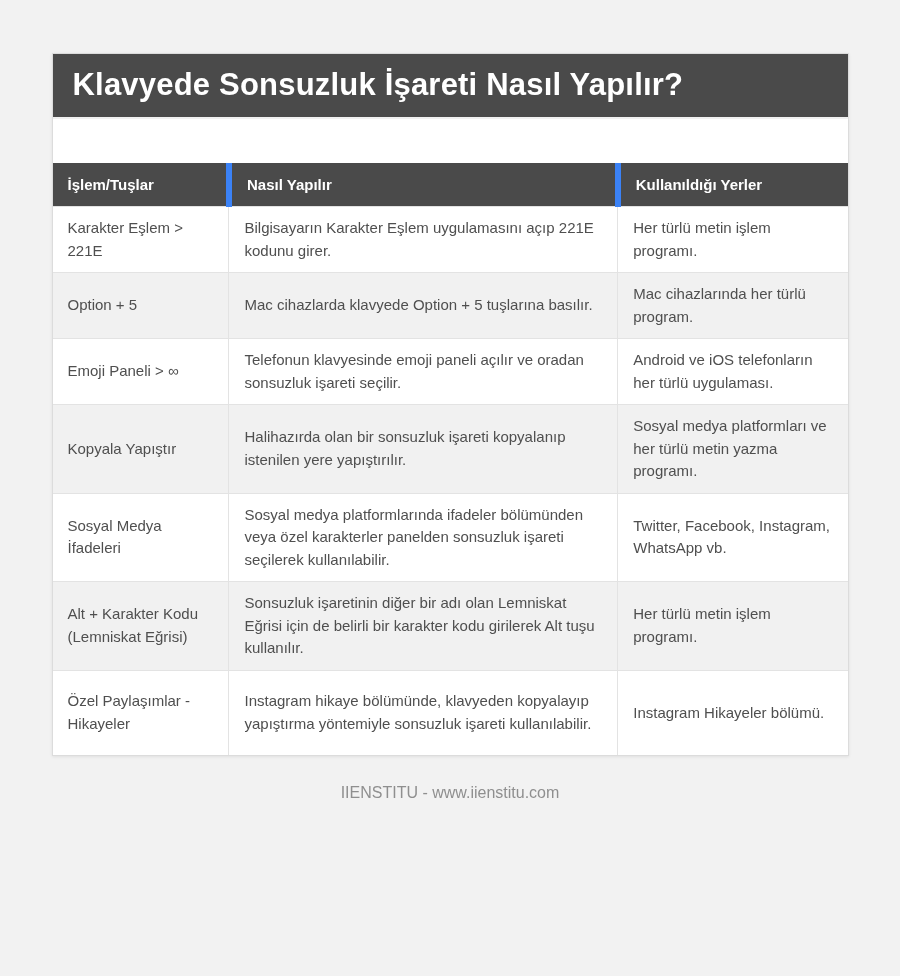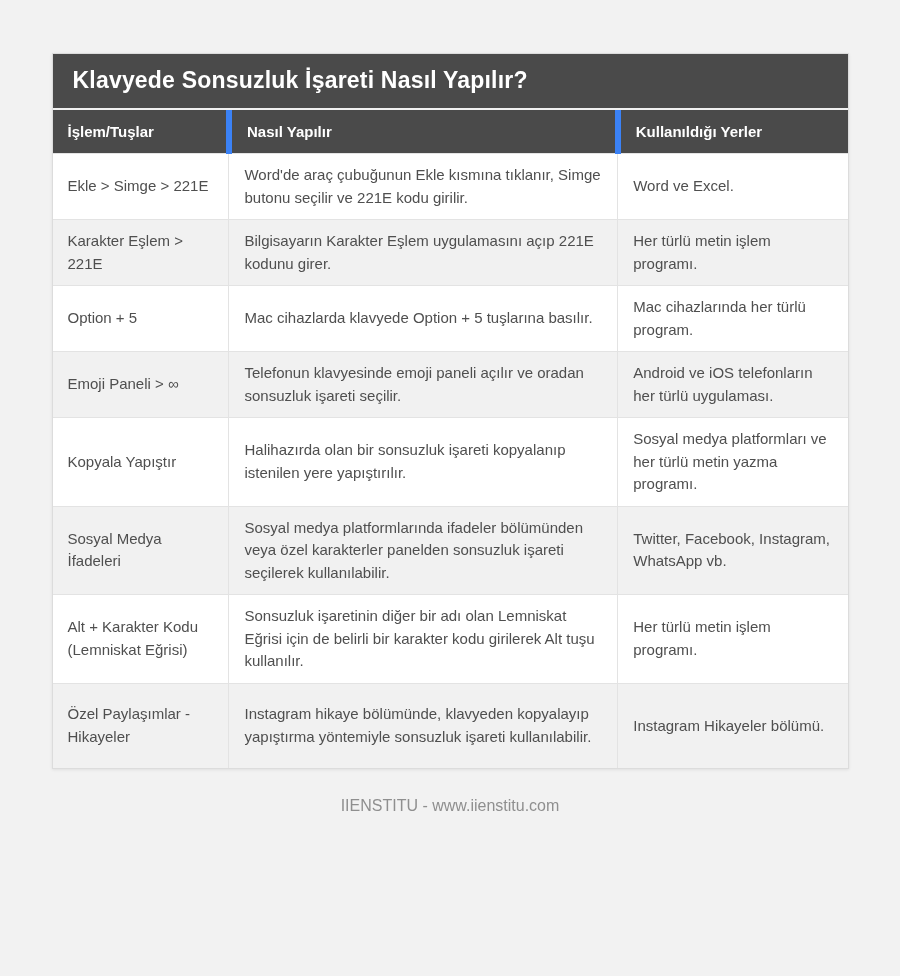--- a/index.html
+++ b/index.html
@@ -18,30 +18,31 @@
   .card {
     width: 797px;
     margin: 0 auto;
     background: #ffffff;
     border: 1px solid #dcdcdc;
     box-shadow: 0 1px 3px rgba(0,0,0,0.08);
   }
   .card-title {
     background: #4a4a4a;
     color: #ffffff;
-    font-size: 23px;
+    font-size: 31px;
     font-weight: bold;
     padding: 13px 20px 14px 20px;
     border-bottom: 2px solid #f0f0f0;
     letter-spacing: 0.2px;
   }
   table.data-table {
     width: 100%;
     border-collapse: collapse;
     table-layout: fixed;
+    margin-top: 44px;
   }
   col.c1 { width: 22.2%; }
   col.c2 { width: 48.9%; }
   col.c3 { width: 28.9%; }
   thead th {
     background: #4a4a4a;
     color: #ffffff;
     font-size: 15px;
     font-weight: bold;
     text-align: left;
@@ -87,25 +88,20 @@
       <thead>
         <tr>
           <th>İşlem/Tuşlar</th>
           <th>Nasıl Yapılır</th>
           <th>Kullanıldığı Yerler</th>
         </tr>
       </thead>
       <tbody id="table-body">
 
 
-  <tr class="h2">
-    <td>Ekle &gt; Simge &gt; 221E</td>
-    <td>Word'de araç çubuğunun Ekle kısmına tıklanır, Simge butonu seçilir ve 221E kodu girilir.</td>
-    <td>Word ve Excel.</td>
-  </tr>
 
   <tr class="h2">
     <td>Karakter Eşlem &gt; 221E</td>
     <td>Bilgisayarın Karakter Eşlem uygulamasını açıp 221E kodunu girer.</td>
     <td>Her türlü metin işlem programı.</td>
   </tr>
 
   <tr class="h2">
     <td>Option + 5</td>
     <td>Mac cihazlarda klavyede Option + 5 tuşlarına basılır.</td>

